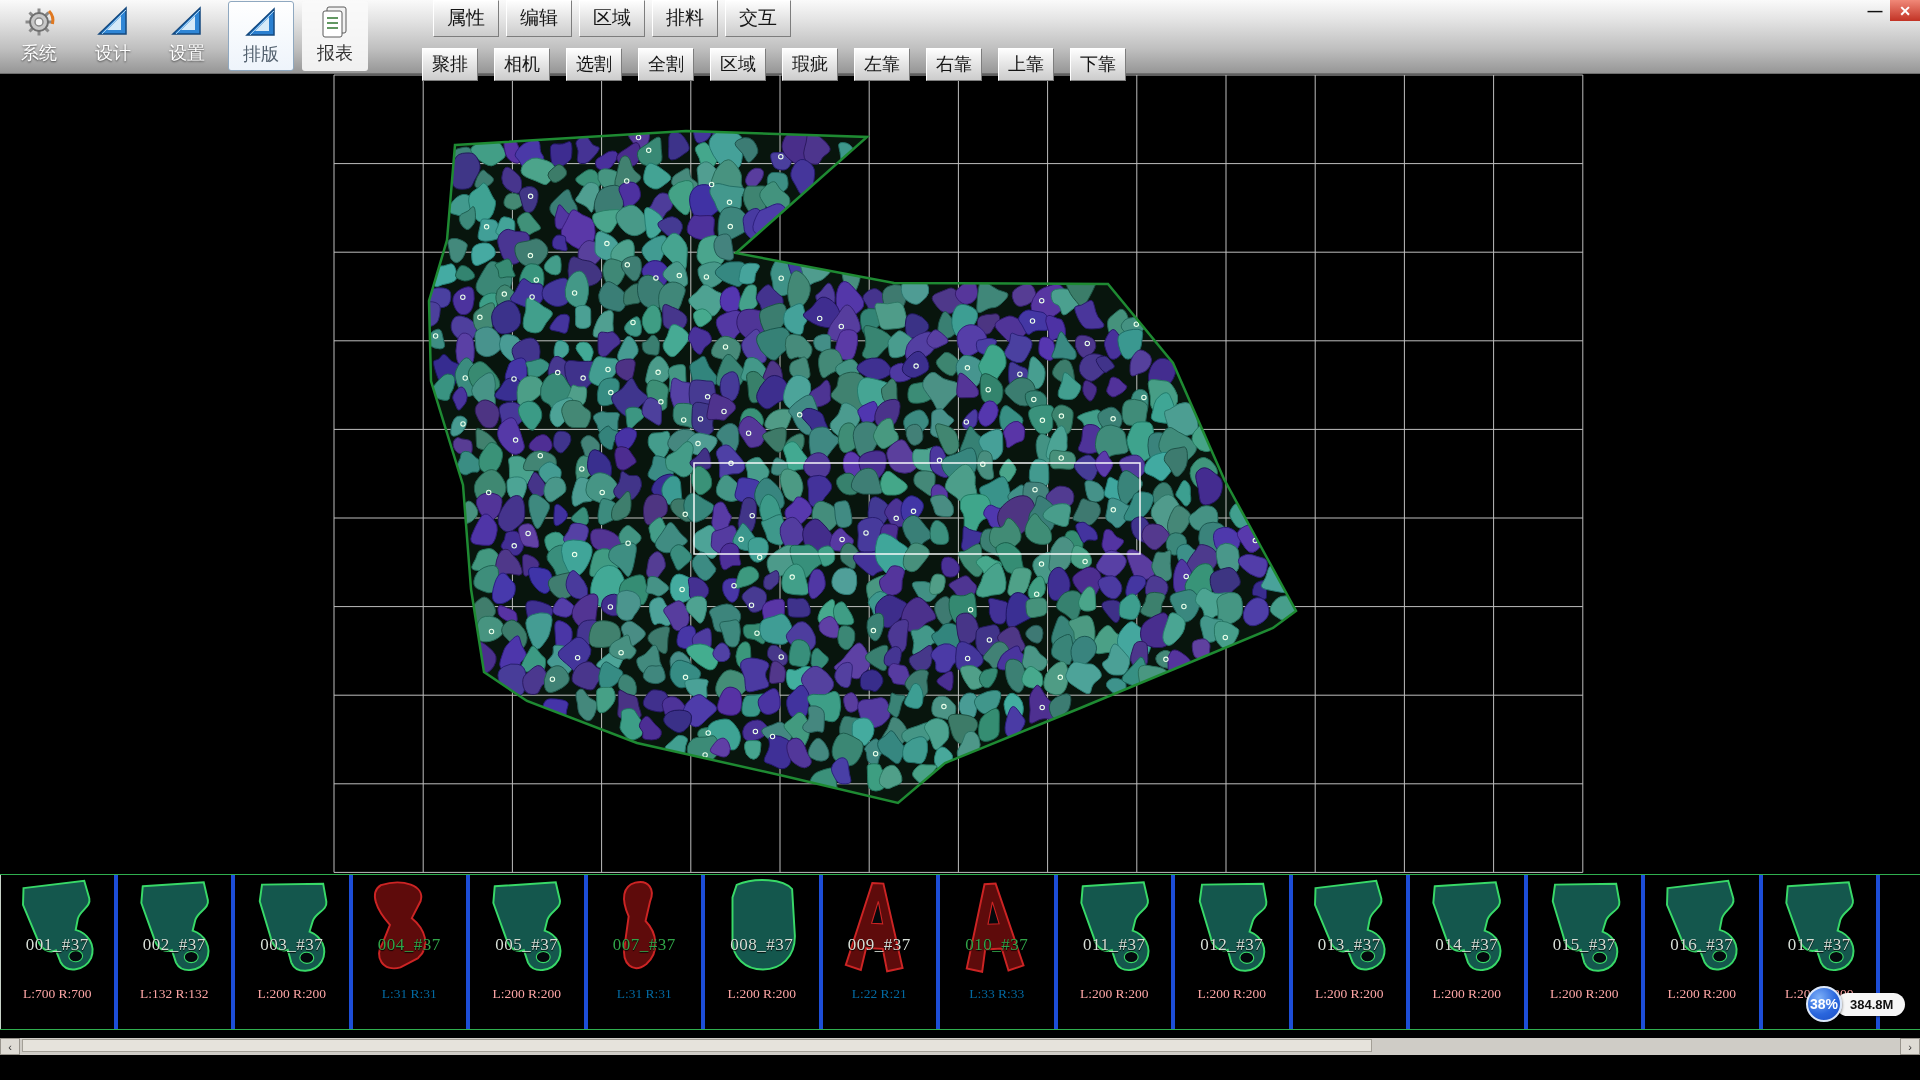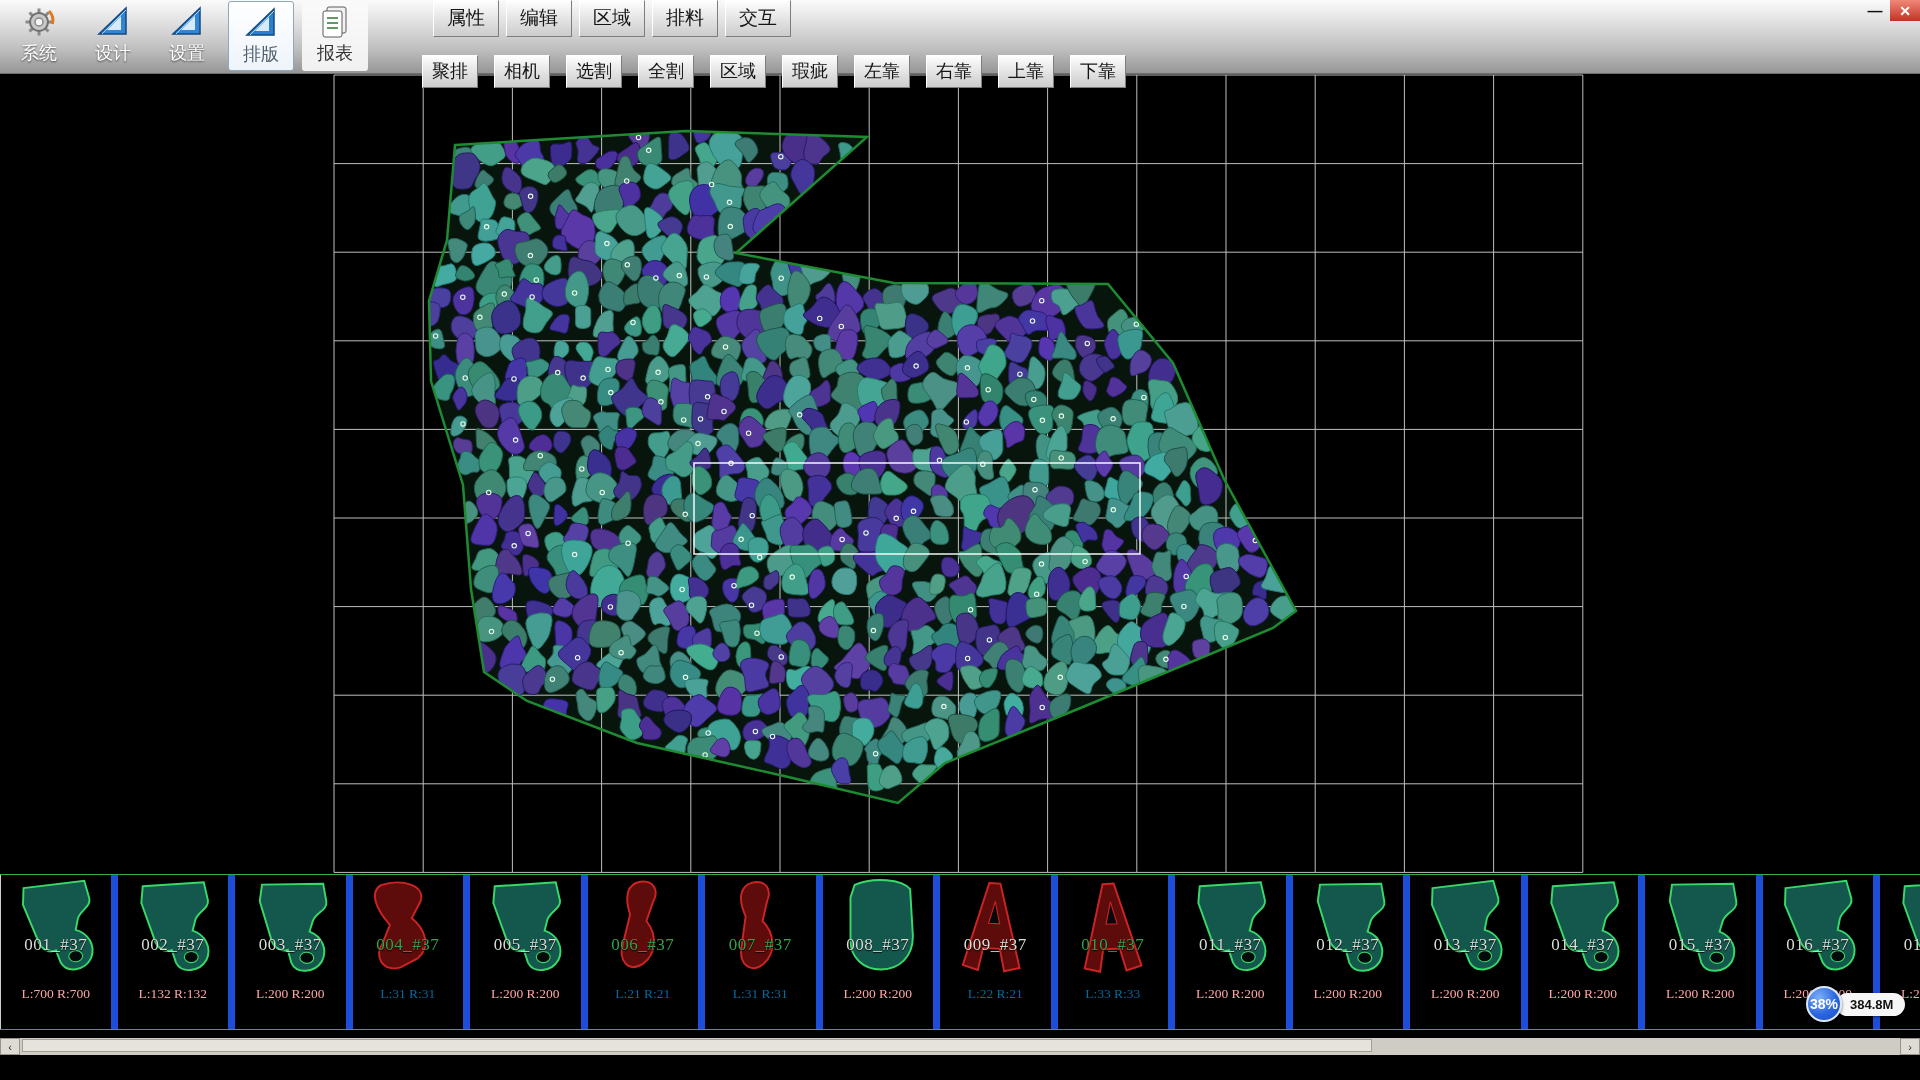--- a/index.html
+++ b/index.html
@@ -16,40 +16,40 @@
   .app-btn .icon{width:36px;height:36px;}
   .app-btn .icon svg{width:36px;height:36px;display:block;}
   .app-btn .lbl{font-size:18px;color:#ffffff;text-shadow:0 1px 2px rgba(0,0,0,.6);margin-top:1px;}
   .app-btn.selected{background:linear-gradient(#ffffff,#eef4fb);border:1px solid #8fa8c0;border-radius:3px;}
   .app-btn.selected .lbl{color:#52606e;text-shadow:none;}
   .app-btn.highlighted{background:rgba(250,250,250,.9);border-radius:3px;}
   .app-btn.highlighted .lbl{color:#333;text-shadow:none;}
 
   .menus{position:absolute;left:433px;top:0;}
   .menu-row{display:flex;gap:7px;}
-  .menu-row.row2{margin-top:18px;margin-left:-11px;gap:16px;}
+  .menu-row.row2{margin-top:11px;margin-left:-11px;gap:16px;}
   .menu-btn{padding:4px 13px 5px;font-size:19px;color:#141414;white-space:nowrap;
     background:linear-gradient(#fefefe,#e7e7e7 45%,#cccccc);
     border:1px solid;border-color:#ffffff #7d7d7d #7d7d7d #ffffff;}
   .menu-row.row2 .menu-btn{padding:3px 9px 4px;font-size:18px;}
 
   .win-controls{position:absolute;right:0;top:0;display:flex;}
   .min-btn{width:30px;height:21px;display:flex;align-items:center;justify-content:center;
     color:#101010;font-size:15px;font-weight:bold;}
   .close-btn{width:30px;height:21px;display:flex;align-items:center;justify-content:center;
     background:linear-gradient(#f08878,#c23325);color:#fff;font-size:14px;font-weight:bold;}
 
   
   .canvas{position:absolute;top:74px;left:0;width:1920px;height:800px;background:#000;}
   .canvas svg{position:absolute;left:0;top:0;width:1920px;height:800px;}
 
   
   .thumb-strip{position:absolute;top:874px;left:0;width:1920px;height:156px;background:#000;
     border-top:1px solid #2fae4e;border-bottom:1px solid #2fae4e;display:flex;overflow:hidden;box-sizing:border-box;}
-  .thumb-cell{flex:0 0 117.5px;position:relative;border-right:7px solid #1d4ed8;box-sizing:border-box;}
+  .thumb-cell{flex:0 0 117.5px;position:relative;border-right:4px solid #1d4ed8;box-sizing:border-box;}
   .thumb-cell:first-child{border-left:1px solid #c8d2c8;}
   .piece-svg{position:absolute;left:11px;top:3px;width:94px;height:104px;}
   .piece-name{position:absolute;top:60px;left:0;width:100%;text-align:center;
     font-family:"Liberation Serif",serif;font-size:17px;color:#d6ded6;letter-spacing:.5px;
     text-shadow:0 1px 1px #000;}
   .piece-name.green{color:#30a348;}
   .piece-lr{position:absolute;top:111px;left:0;width:100%;text-align:center;
     font-family:"Liberation Serif",serif;font-size:13.5px;color:#fca5a5;text-shadow:0 1px 1px #000;}
   .piece-lr.green{color:#0369a1;}
 
@@ -1054,29 +1054,20 @@
          <g transform="rotate(0 32 37)">
            <path d="M8,6 L52,3 L55,16 C56,22 48,24 46,30 L44,38 C53,41 58,50 54,59 C49,68 36,69 32,61 L29,52 C24,54 18,51 16,43 L7,18 Z" fill="#14574d" stroke="#38d968" stroke-width="1.4"></path>
             <ellipse cx="43" cy="57" rx="5" ry="4" fill="#04090c" stroke="#38d968" stroke-width="0.8"></ellipse>
          </g>
        </svg>
        <div class="piece-name">005_#37</div>
        <div class="piece-lr">L:200 R:200</div>
       </div>
       <div class="thumb-cell">
         <svg class="piece-svg" viewBox="0 0 64 75">
-         <g transform="rotate(3 32 37)">
-           <path d="M26,3 C36,1 40,9 36,17 L32,31 C40,40 41,54 31,62 C21,69 13,61 16,48 L20,27 C15,14 17,5 26,3 Z" fill="#5e0b0b" stroke="#cc2424" stroke-width="1.4"></path>
-         </g>
-       </svg>
-       <div class="piece-name green">006_#37</div>
-       <div class="piece-lr green">L:21 R:21</div>
-      </div>
-      <div class="thumb-cell">
-        <svg class="piece-svg" viewBox="0 0 64 75">
          <g transform="rotate(-3 32 37)">
            <path d="M26,3 C36,1 40,9 36,17 L32,31 C40,40 41,54 31,62 C21,69 13,61 16,48 L20,27 C15,14 17,5 26,3 Z" fill="#5e0b0b" stroke="#cc2424" stroke-width="1.4"></path>
          </g>
        </svg>
        <div class="piece-name green">007_#37</div>
        <div class="piece-lr green">L:31 R:31</div>
       </div>
       <div class="thumb-cell">
         <svg class="piece-svg" viewBox="0 0 64 75">
          <g transform="rotate(0 32 37)">

